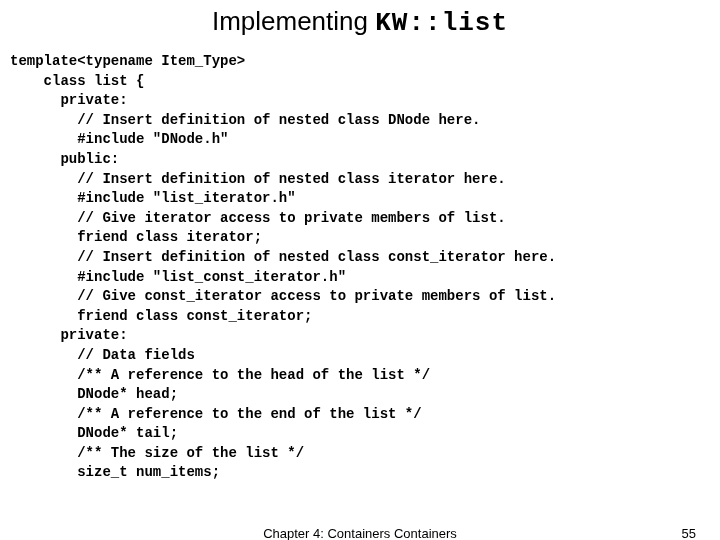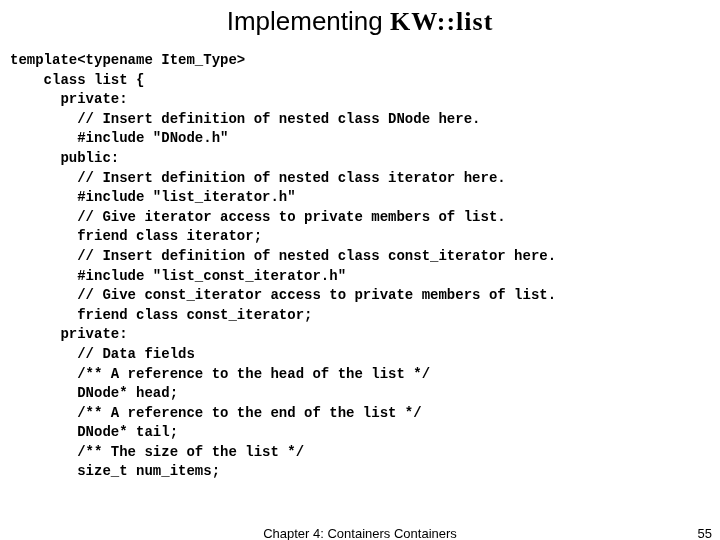--- a/index.html
+++ b/index.html
@@ -13,21 +13,21 @@
     overflow: hidden;
   }
   .title {
     text-align: center;
     font-size: 26px;
     margin-top: 6px;
     margin-bottom: 14px;
     font-weight: normal;
   }
   .title .kw {
-    font-family: Liberation Serif, serif;
+    font-family: Liberation Mono, monospace;
     font-weight: bold;
     letter-spacing: 1px;
   }
   .code {
     font-family: "Courier New", Courier, monospace;
     font-size: 14px;
     line-height: 1.4;
     font-weight: bold;
     white-space: pre;
     padding-left: 10px;
@@ -38,21 +38,21 @@
     width: 100%;
     font-size: 13px;
   }
   .footer-center {
     position: absolute;
     left: 50%;
     transform: translateX(-50%);
   }
   .footer-right {
     position: absolute;
-    right: 8px;
+    right: 24px;
   }
 </style>
 </head>
 <body>
 
 <div class="title">
   <span>Implementing </span><span class="kw">KW::list</span>
 </div>
 
 <div class="code" id="code-block"><div>template&lt;typename Item_Type&gt;</div><div>    class list {</div><div>      private:</div><div>        // Insert definition of nested class DNode here.</div><div>        #include "DNode.h"</div><div>      public:</div><div>        // Insert definition of nested class iterator here.</div><div>        #include "list_iterator.h"</div><div>        // Give iterator access to private members of list.</div><div>        friend class iterator;</div><div>        // Insert definition of nested class const_iterator here.</div><div>        #include "list_const_iterator.h"</div><div>        // Give const_iterator access to private members of list.</div><div>        friend class const_iterator;</div><div>      private:</div><div>        // Data fields</div><div>        /** A reference to the head of the list */</div><div>        DNode* head;</div><div>        /** A reference to the end of the list */</div><div>        DNode* tail;</div><div>        /** The size of the list */</div><div>        size_t num_items;</div></div>

